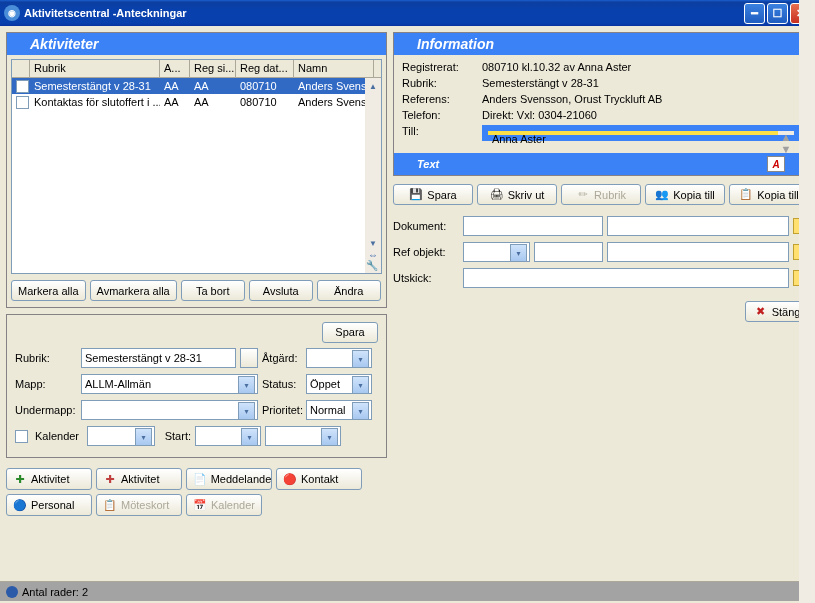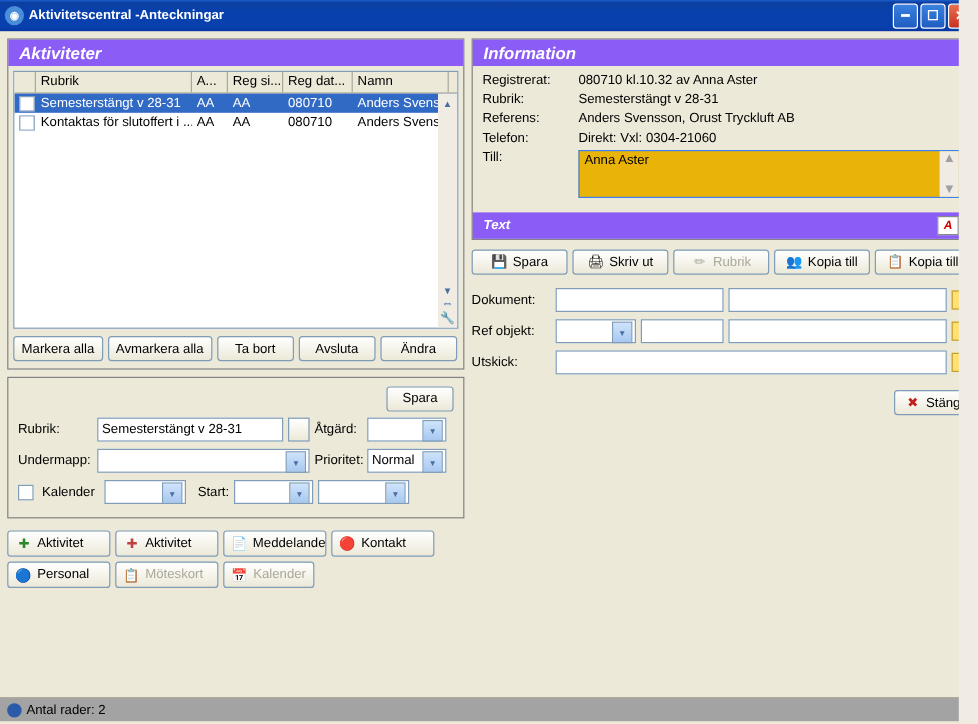--- a/index.html
+++ b/index.html
@@ -8,21 +8,21 @@
 .titlebar .tb-icon{width:16px;height:16px;margin-right:4px;border-radius:50%;background:#4a8dd8;display:inline-flex;align-items:center;justify-content:center;color:#fff;font-size:9px}
 .titlebar .spacer{flex:1}
 .winbtn{width:21px;height:21px;margin-left:2px;border:1px solid #fff;border-radius:3px;display:flex;align-items:center;justify-content:center;color:#fff;font-weight:bold;cursor:pointer}
 .winbtn.min{background:linear-gradient(#3a81e0,#1f5dc0)}
 .winbtn.max{background:linear-gradient(#3a81e0,#1f5dc0)}
 .winbtn.close{background:linear-gradient(#e87050,#c83020)}
 .content{display:flex;padding:6px;gap:6px;height:555px}
 .leftcol{width:390px;display:flex;flex-direction:column;gap:6px}
 .rightcol{flex:1;display:flex;flex-direction:column;gap:4px}
 .panel{border:1px solid #848284;background:#ece9d8}
-.panel-hdr{background:#8b5cf6;color:#fff;font-weight:bold;font-size:14px;font-style:italic;padding:2px 9px;height:22px;display:flex;align-items:center}
+.panel-hdr{background:#3b82f6;color:#fff;font-weight:bold;font-size:14px;font-style:italic;padding:2px 23px;height:22px;display:flex;align-items:center}
 .panel-hdr .hdr-right{margin-left:auto}
 .activities{flex:0 0 auto;display:flex;flex-direction:column}
 .grid{background:#fff;border:1px solid #7f9db9;height:215px;position:relative;overflow:hidden;margin:4px}
 .grid-hdr{display:flex;background:#ece9d8;border-bottom:1px solid #aca899;height:18px}
 .grid-hdr div{border-right:1px solid #aca899;padding:2px 4px;font-size:11px;overflow:hidden;white-space:nowrap}
 .grid-row{display:flex;height:16px;align-items:center}
 .grid-row.sel{background:#316ac5;color:#fff}
 .grid-row div{padding:0 4px;overflow:hidden;white-space:nowrap}
 .c0{width:18px}.c1{width:130px}.c2{width:30px}.c3{width:46px}.c4{width:58px}.c5{width:80px}
 .scrollbar-v{position:absolute;right:0;top:18px;bottom:0;width:16px;background:#f0ece4;display:flex;flex-direction:column;align-items:center;justify-content:space-between;padding:2px 0}
@@ -38,21 +38,21 @@
 .combo{background:#fff;position:relative;display:inline-flex;align-items:center}
 .combo::after{content:"▾";position:absolute;right:2px;top:1px;width:15px;height:16px;background:linear-gradient(#cfe3fb,#a8c8f0);border:1px solid #7f9db9;display:flex;align-items:center;justify-content:center;font-size:8px;color:#4a6fa0}
 .chk{width:13px;height:13px;border:1px solid #7f9db9;background:#fff;display:inline-block;vertical-align:middle;margin-right:3px}
 .toolbtns{display:flex;gap:4px;padding:4px 0;flex-wrap:wrap}
 .toolbtn{border:1px solid #7f9db9;background:linear-gradient(#fff,#ece9d8);border-radius:3px;padding:2px 6px;cursor:pointer;width:86px;height:22px;display:inline-flex;align-items:center;gap:4px}
 .toolbtn.disabled{color:#aca899;cursor:default}
 .ico{width:14px;height:14px;display:inline-flex;align-items:center;justify-content:center;font-size:11px}
 .infopanel .body{padding:6px 8px}
 .inforow{display:flex;margin-bottom:4px}
 .inforow .k{width:80px;font-weight:normal}
-.till-box{border:1px solid #3b82f6;background:#eab308;height:40px;flex:1;padding:2px 4px;position:relative}
+.till-box{border:6px solid #3b82f6;background:#fde047;height:16px;flex:1;padding:2px 4px;position:relative}
 .till-box .sbv{position:absolute;right:0;top:0;bottom:0;width:16px;background:#f0ece4;display:flex;flex-direction:column;justify-content:space-between;align-items:center;font-size:8px;color:#a0a0a0}
 .textarea .sbv{position:absolute;right:0;top:0;bottom:0;width:16px;background:#f0ece4}
 .rbtns{display:flex;gap:4px;padding:4px 0}
 .rbtns .btn{min-width:80px}
 .pick-ico{width:16px;height:16px;background:#ffe070;border:1px solid #c0a030;display:inline-block}
 .rform label{width:66px}
 .statusbar{height:20px;border-top:1px solid #aca899;background:#a3a3a3;display:flex;align-items:center;padding:0 6px;gap:4px}
 .status-ico{width:12px;height:12px;border-radius:50%;background:#2a5aa8;display:inline-block}
 .font-ico{width:18px;height:16px;background:#fff;border:1px solid #888;color:#c00;font-weight:bold;font-size:10px;display:flex;align-items:center;justify-content:center}
 .close-row{display:flex;justify-content:flex-end;padding:2px 0}
@@ -122,20 +122,30 @@
       <div class="formrow">
         <label>Rubrik:</label>
         <input class="txtbox" style="width: 155px;" value="Semesterstängt v 28-31">
         <div style="width:18px;height:20px;border:1px solid #7f9db9;background:linear-gradient(#fff,#ece9d8)"></div>
         <label class="lab2">Åtgärd:</label>
         <div class="combo" style="width:66px">
             <span></span>
           </div>
       </div>
       <div class="formrow">
+        <label>Mapp:</label>
+        <div class="combo" style="width:177px">
+            <span>ALLM-Allmän</span>
+          </div>
+        <label class="lab2">Status:</label>
+        <div class="combo" style="width:66px">
+            <span>Öppet</span>
+          </div>
+      </div>
+      <div class="formrow">
         <label>Undermapp:</label>
         <div class="combo" style="width:177px">
             <span></span>
           </div>
         <label class="lab2">Prioritet:</label>
         <div class="combo" style="width:66px">
             <span>Normal</span>
           </div>
       </div>
       <div class="formrow">

